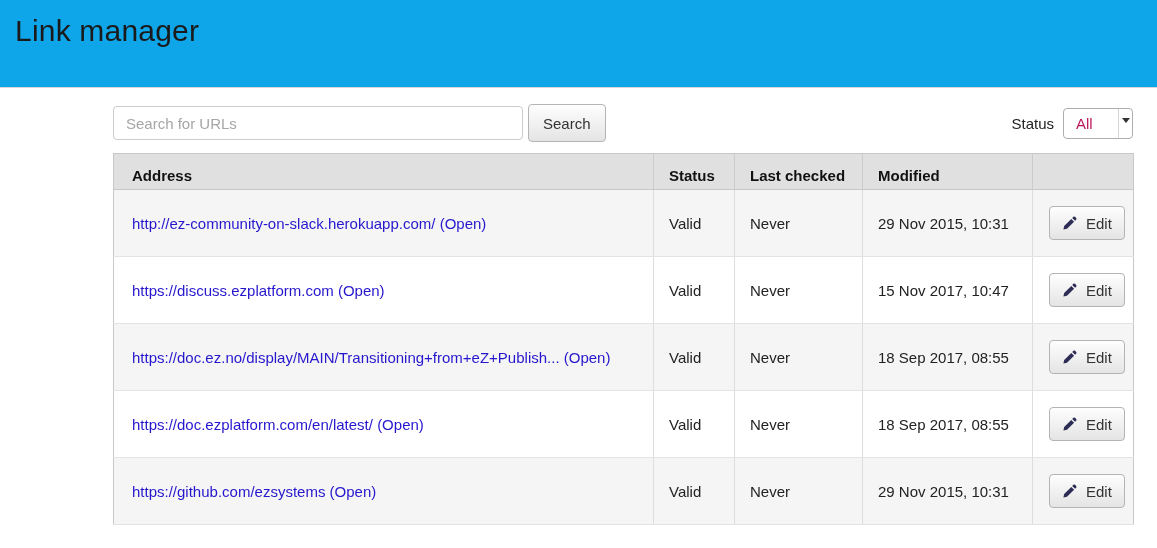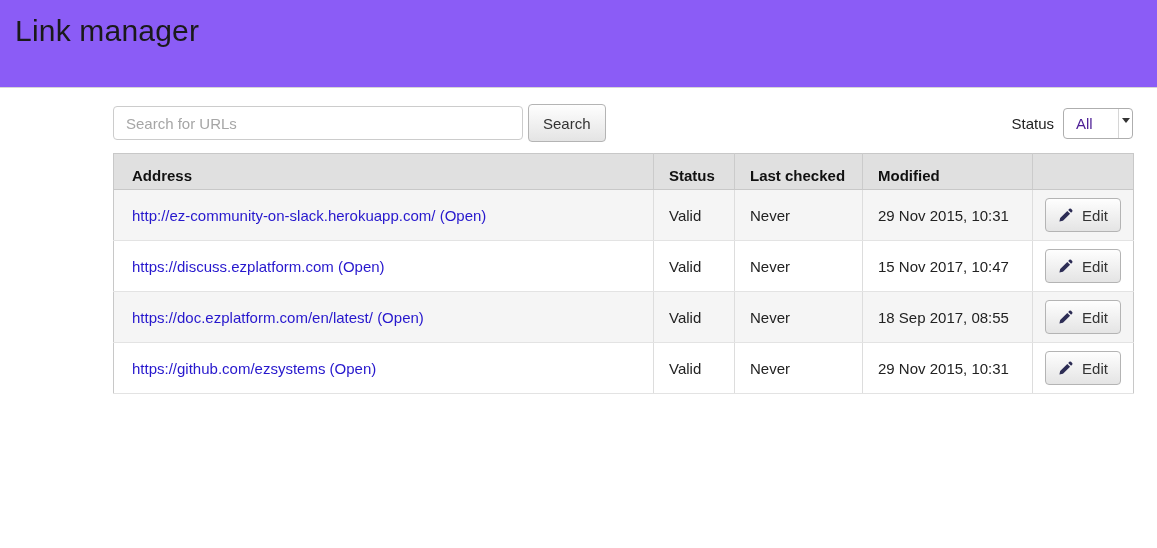--- a/index.html
+++ b/index.html
@@ -6,21 +6,21 @@
   html, body {
     margin: 0; padding: 0;
     width: 1157px; height: 548px;
     background: #ffffff;
     font-family: "Liberation Sans", sans-serif;
     color: #222;
     overflow: hidden;
   }
   .page-header {
     height: 88px;
-    background: #8b5cf6;
+    background: #0ea5e9;
     border-bottom: 1px solid #d6d6d6;
     padding: 14px 0 0 15px;
   }
   .page-title {
     margin: 0;
     font-size: 30px;
     font-weight: 400;
     color: #1a1a1a;
     letter-spacing: 0.2px;
   }
@@ -70,21 +70,21 @@
   .select-wrap { position: relative; width: 70px; height: 31px; }
   .status-select {
     appearance: none;
     -webkit-appearance: none;
     width: 70px; height: 31px;
     border: 1px solid #aeaeae;
     border-radius: 4px;
     background: #ffffff;
     font-family: "Liberation Sans", sans-serif;
     font-size: 15px;
-    color: #4c1d95;
+    color: #be185d;
     padding: 0 18px 0 12px;
     outline: none;
   }
   .select-caret {
     position: absolute;
     right: 1px; top: 1px; bottom: 1px;
     width: 14px;
     border-left: 1px solid #d6d6d6;
     display: flex; align-items: center; justify-content: center;
     pointer-events: none;
@@ -129,21 +129,21 @@
   }
   .link-table tbody td:first-child { padding-left: 18px; }
   .link-table tbody td:last-child { border-right: none; }
   .link-table tbody tr:nth-child(odd) { background: #f5f5f5; }
   .link-table tbody tr:nth-child(even) { background: #ffffff; }
   .link-table a {
     color: #2617cd;
     text-decoration: none;
     cursor: pointer;
   }
-  .edit-cell { text-align: center; padding: 8px !important; }
+  .edit-cell { text-align: center; padding: 16px !important; }
   .edit-btn {
     display: inline-flex;
     align-items: center;
     gap: 9px;
     height: 34px;
     padding: 0 12px;
   }
   .pencil-icon { display: inline-flex; }
 </style>
 </head>
@@ -220,20 +220,39 @@
         <span class="pencil-icon">
           <svg width="15" height="15" viewBox="0 0 16 16">
             <path d="M12.1.9a1.3 1.3 0 0 1 1.8 0l1.2 1.2a1.3 1.3 0 0 1 0 1.8l-1.2 1.2-3-3L12.1.9zM9.9 3.1l3 3-7.6 7.6-3.8.8.8-3.8L9.9 3.1z" fill="#2d2d55"></path>
           </svg>
         </span>
         <span>Edit</span>
       </button>
     </td>
   </tr>
 
+  <tr>
+    <td>
+      <a href="#">https://doc.ez.no/display/MAIN/Transitioning+from+eZ+Publish...</a>
+      <a href="#">(Open)</a>
+    </td>
+    <td>Valid</td>
+    <td>Never</td>
+    <td>18 Sep 2017, 08:55</td>
+    <td class="edit-cell">
+      <button class="btn edit-btn">
+        <span class="pencil-icon">
+          <svg width="15" height="15" viewBox="0 0 16 16">
+            <path d="M12.1.9a1.3 1.3 0 0 1 1.8 0l1.2 1.2a1.3 1.3 0 0 1 0 1.8l-1.2 1.2-3-3L12.1.9zM9.9 3.1l3 3-7.6 7.6-3.8.8.8-3.8L9.9 3.1z" fill="#2d2d55"></path>
+          </svg>
+        </span>
+        <span>Edit</span>
+      </button>
+    </td>
+  </tr>
 
 
   <tr>
     <td>
       <a href="#">https://doc.ezplatform.com/en/latest/</a>
       <a href="#">(Open)</a>
     </td>
     <td>Valid</td>
     <td>Never</td>
     <td>18 Sep 2017, 08:55</td>

